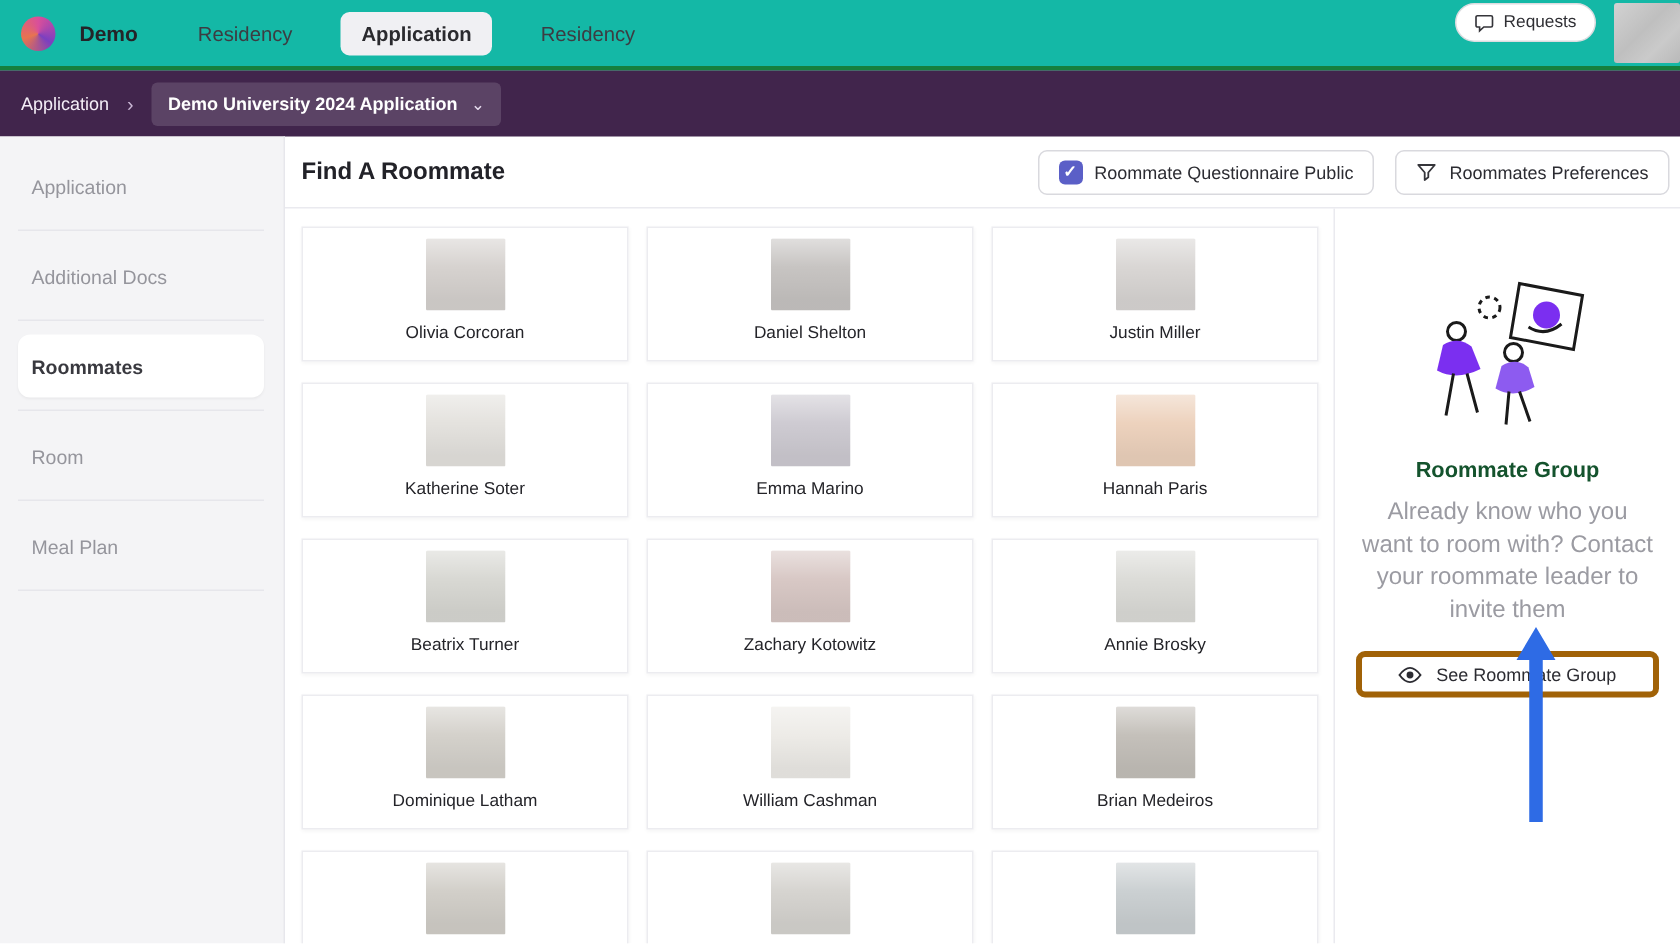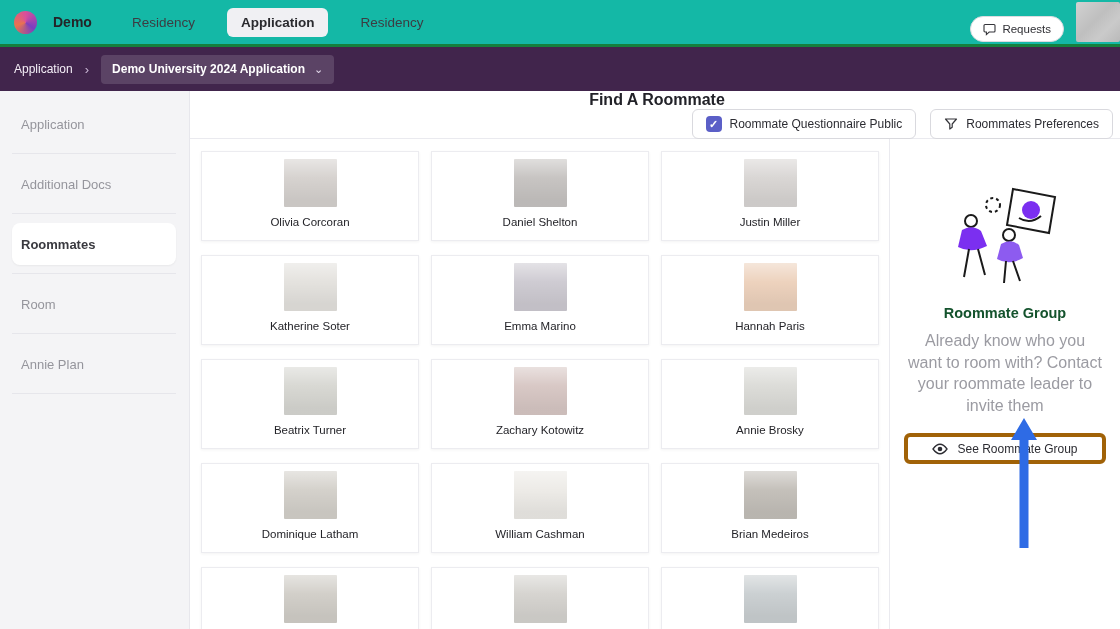--- a/index.html
+++ b/index.html
@@ -24,21 +24,21 @@
     width: 23px; height: 23px; border-radius: 50%;
     background: conic-gradient(#d94f9b, #7a3fc1 35%, #e8744f 70%, #d94f9b);
   }
   .brand { font-size: 14px; font-weight: bold; margin-left: 16px; color: #242428; }
   .nav-links { display: flex; align-items: center; margin-left: 38px; gap: 30px; }
   .nav-item {
     font-size: 13.5px; color: #3c3c42; padding: 7px 2px; cursor: pointer;
     border-radius: 6px; background: transparent;
   }
   .nav-item.active { background: #f0f0f3; padding: 7px 14px; font-weight: bold; color: #2a2a2e; }
-  .topnav-right { margin-left: auto; display: flex; align-items: flex-end; }
+  .topnav-right { margin-left: auto; display: flex; align-items: flex-start; }
   .requests-btn {
     height: 26px; border: 1px solid #dcdce0; border-radius: 13px; background: #fff;
     display: flex; align-items: center; gap: 6px; padding: 0 12px;
     font-size: 11.5px; color: #2f2f34; cursor: pointer;
   }
   .avatar {
     width: 44px; height: 40px; margin-left: 12px; margin-right: 0;
     background: linear-gradient(135deg, #d2d2d2 0%, #bfbfbf 45%, #cacaca 70%, #b9b9b9 100%);
     border-radius: 2px;
   }
@@ -77,21 +77,21 @@
   .side-item.active .active-pill {
     display: block; position: absolute; left: 12px; right: 13px; top: 9px; bottom: 9px;
     background: #fff; border-radius: 8px; box-shadow: 0 1px 2px rgba(0,0,0,0.05);
   }
   .side-label { position: relative; z-index: 1; }
 
   .content-right { flex: 1; display: flex; flex-direction: column; min-width: 0; }
 
   .main-header {
     height: 48px; display: flex; align-items: center;
-    padding: 0 7px 0 11px; border-bottom: 1px solid #eaeaef; flex-shrink: 0; flex-direction: column;
+    padding: 0 7px 0 11px; border-bottom: 1px solid #eaeaef; flex-shrink: 0;
   }
   .page-title { font-size: 16px; font-weight: bold; color: #222228; }
   .header-actions { margin-left: auto; display: flex; align-items: center; gap: 14px; }
   .chip-btn {
     height: 30px; background: #fff; border: 1px solid #d9d9de; border-radius: 6px;
     display: flex; align-items: center; gap: 8px; padding: 0 13px;
     font-size: 12px; color: #2c2c32; cursor: pointer; font-family: inherit;
   }
   .checkbox {
     width: 16px; height: 16px; border-radius: 4px; background: #5b5fc7;
@@ -185,21 +185,21 @@
       <div class="side-item active">
       <span class="active-pill"></span>
       <span class="side-label">Roommates</span>
     </div>
       <div class="side-item">
 
       <span class="side-label">Room</span>
     </div>
       <div class="side-item">
 
-      <span class="side-label">Annie Plan</span>
+      <span class="side-label">Meal Plan</span>
     </div>
     </div>
 
   <div class="content-right">
 
     <div class="main-header">
       <div class="page-title">Find A Roommate</div>
       <div class="header-actions">
         <button class="chip-btn">
           <span class="checkbox">✓</span>

